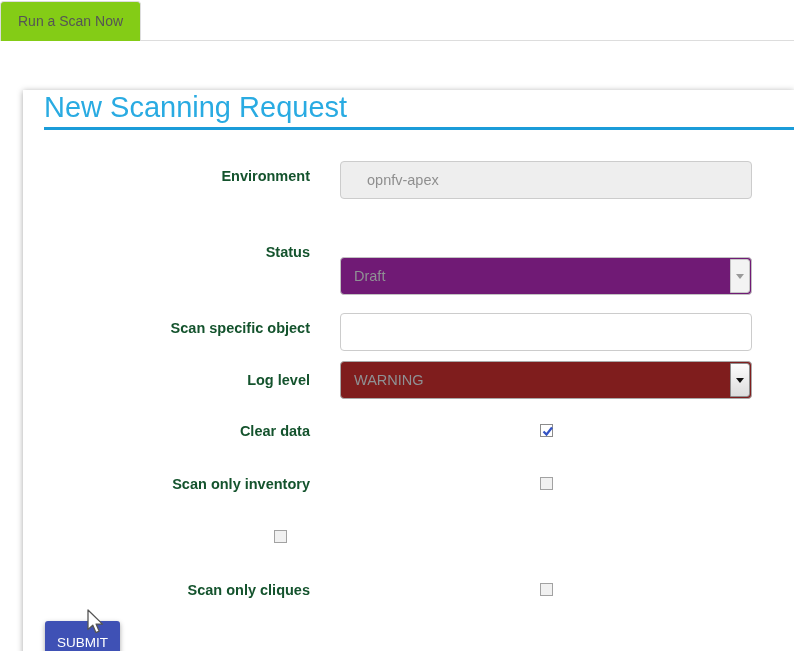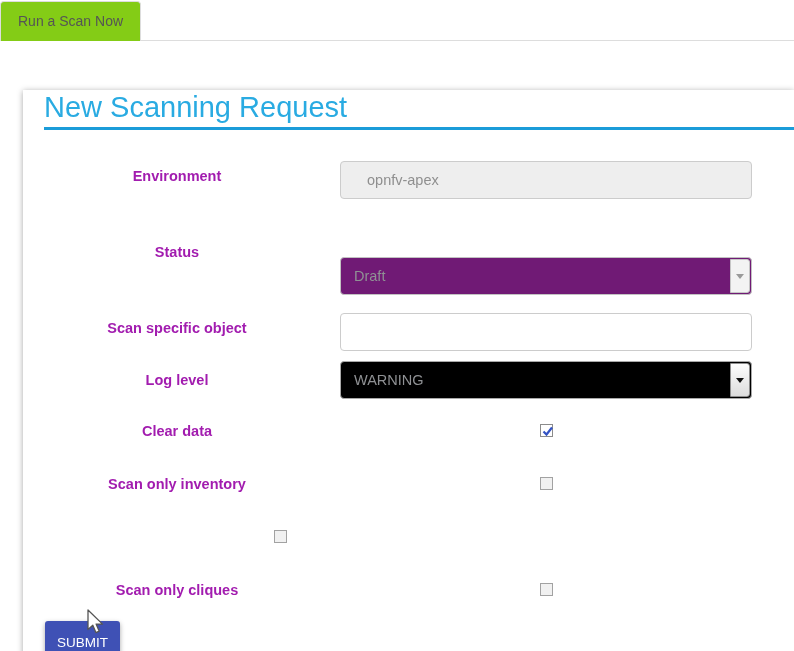--- a/index.html
+++ b/index.html
@@ -19,30 +19,30 @@
     background:#fff; box-shadow:0 1px 6px rgba(0,0,0,0.35);
     padding:0 0 22px 21px; }
 
   .title { margin:49px 0 9px; font-size:29px; font-weight:400; color:#29abe2;
     line-height:34px; padding-bottom:3px; border-bottom:3px solid #1b9cd9; }
 
   
   .form { margin-top:23px; }
   .row { display:flex; align-items:center; min-height:38px; margin-bottom:10px; }
   .row.cb { min-height:43px; }
-  .lbl { flex:none; width:266px; text-align:center; font-weight:bold;
-    font-size:14.5px; color:#a21caf; }
+  .lbl { flex:none; width:266px; text-align:right; font-weight:bold;
+    font-size:14.5px; color:#14532d; }
   .ctrl { flex:none; margin-left:30px; width:412px; position:relative; }
 
   input.text { width:100%; height:38px; border:1px solid #ccc; border-radius:4px;
     padding:0 26px; font-size:14.5px; color:#555; background:#fff; outline:none;
     font-family:inherit;margin-top:8px; }
   input.text:disabled { background:#eee; color:#8f8f8f; }
 
-  .select { height:38px; border:1px solid #a9a9a9; border-radius:4px; background:#000000;
+  .select { height:38px; border:1px solid #a9a9a9; border-radius:4px; background:#7f1d1d;
     display:flex; align-items:center; padding:0 34px 0 13px; font-size:14.5px;
     color:#8f9194; position:relative; cursor:default; }
   .select.disabled { background:#701a75; border-color:#c2c2c2;margin-top:48px; }
   .select-btn { position:absolute; top:1px; bottom:1px; right:1px; width:20px;
     border:1px solid #8e8e8e; background:linear-gradient(#fdfdfd,#dcdcdc);
     border-radius:0 3px 3px 0; display:flex; align-items:center; justify-content:center; }
   .select.disabled .select-btn { border-color:#c6c6c6;
     background:#f3f3f3; }
   .arrow { width:0; height:0; border-left:4px solid transparent;
     border-right:4px solid transparent; border-top:5px solid #111; }

